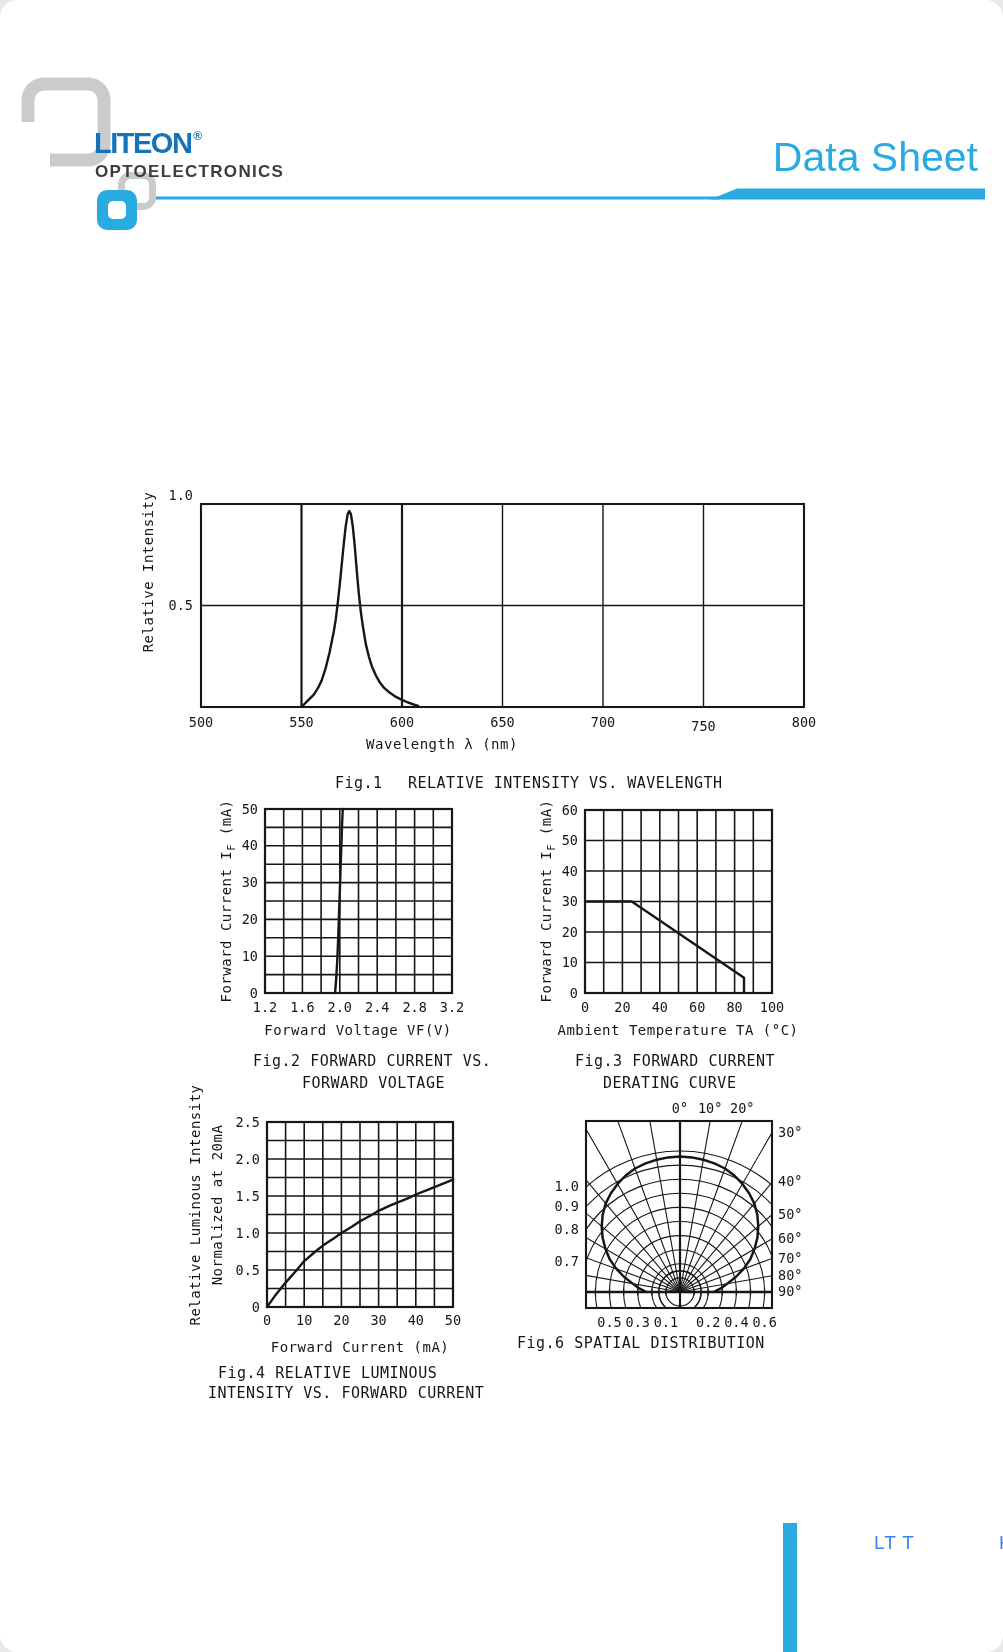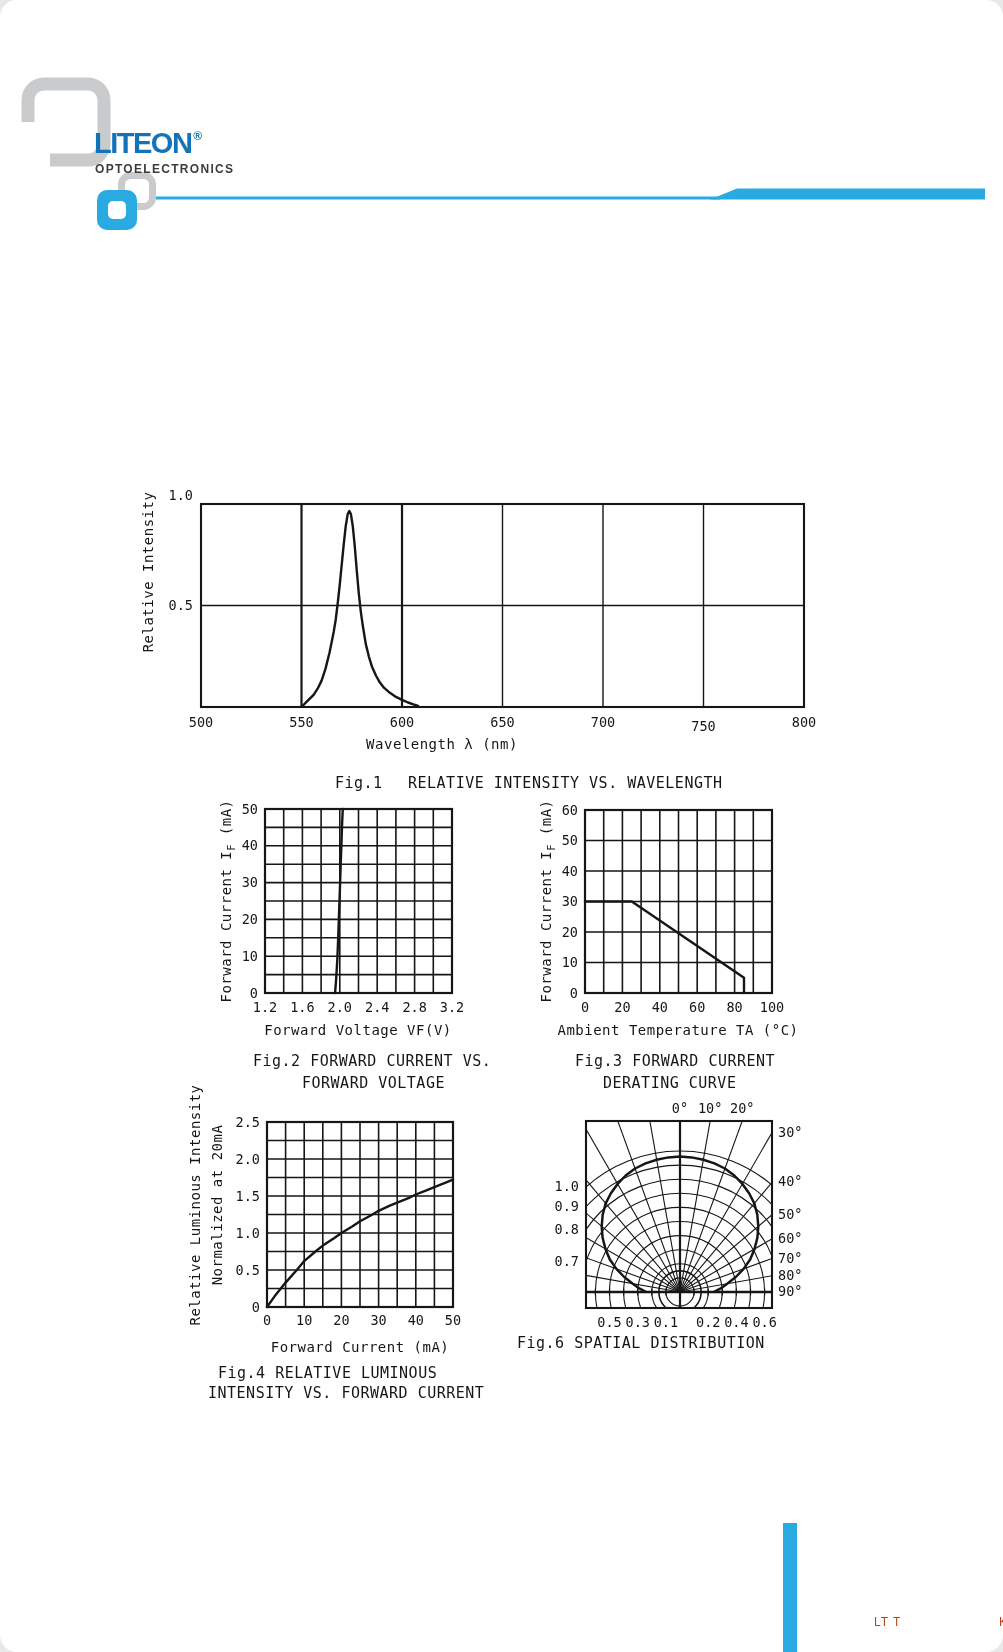--- a/index.html
+++ b/index.html
@@ -2,44 +2,45 @@
 <html><head>
 <meta charset="utf-8">
 <style>
   html,body{margin:0;padding:0;background:#e8e8e8;}
   #page{position:relative;width:1003px;height:1652px;background:#ffffff;margin:0 auto;overflow:hidden;
         font-family:"Liberation Sans",sans-serif;border-radius:17px;}
   svg{position:absolute;left:0;top:0;}
   .brand{position:absolute;left:94px;top:127px;font-weight:bold;font-size:29px;letter-spacing:-1.5px;
          color:#1273b9;font-family:"Liberation Sans",sans-serif;}
   .brand sup{font-size:12px;letter-spacing:0;position:relative;top:-2px;left:2px;}
-  .division{position:absolute;left:95px;top:162px;font-weight:bold;font-size:12px;letter-spacing:1.3px;
+  .division{position:absolute;left:95px;top:162px;font-weight:bold;font-size:17px;letter-spacing:1.3px;
             color:#3c3c3c;}
   .doc-type{position:absolute;left:560px;top:134px;width:418px;text-align:right;font-size:41px;
             color:#29abe2;}
-  .footer-code{position:absolute;top:1615px;font-size:12px;color:#c2410c;letter-spacing:1px;}
+  .footer-code{position:absolute;top:1532px;font-size:19px;color:#3b82f6;letter-spacing:1px;}
   #code-left{left:874px;}
   #code-right{left:960px;margin-left:39px;}
   #footer-bar{position:absolute;left:783px;top:1523px;width:14px;height:129px;background:#29abe2;}
 </style>
 </head>
 <body>
 
 <div id="page">
 
   <svg width="180" height="170" viewBox="0 68 180 170" style="left:0;top:68px;">
     <rect x="28" y="84" width="76" height="76" rx="16" fill="none" stroke="#c9cbcd" stroke-width="13"></rect>
     <rect x="8" y="122" width="42" height="50" fill="#ffffff"></rect>
     <rect x="121.5" y="175.5" width="31" height="31" rx="9" fill="none" stroke="#c9cbcd" stroke-width="7"></rect>
     <rect x="97" y="190" width="40" height="40" rx="10" fill="#29abe2"></rect>
     <rect x="108" y="201" width="18" height="18" rx="5" fill="#ffffff"></rect>
   </svg>
 
   <div class="brand"><span>LITEON</span><sup>®</sup></div>
   <div class="division">OPTOELECTRONICS</div>
+  <div class="doc-type">Data Sheet</div>
 
   <svg width="1003" height="34" viewBox="0 178 1003 34" style="left:0;top:178px;">
     <rect x="156" y="196.5" width="564" height="3" fill="#29abe2"></rect>
     <polygon points="710,199.5 737,188.5 985,188.5 985,199.5" fill="#29abe2"></polygon>
   </svg>
 
   <svg id="charts" width="1003" height="1652" viewBox="0 0 1003 1652">
       <g font-family="&quot;DejaVu Sans Mono&quot;, monospace">
         <line x1="301.5" y1="504" x2="301.5" y2="707" stroke="#161616" stroke-width="2.2"></line>
         <line x1="402" y1="504" x2="402" y2="707" stroke="#161616" stroke-width="2.2"></line>

